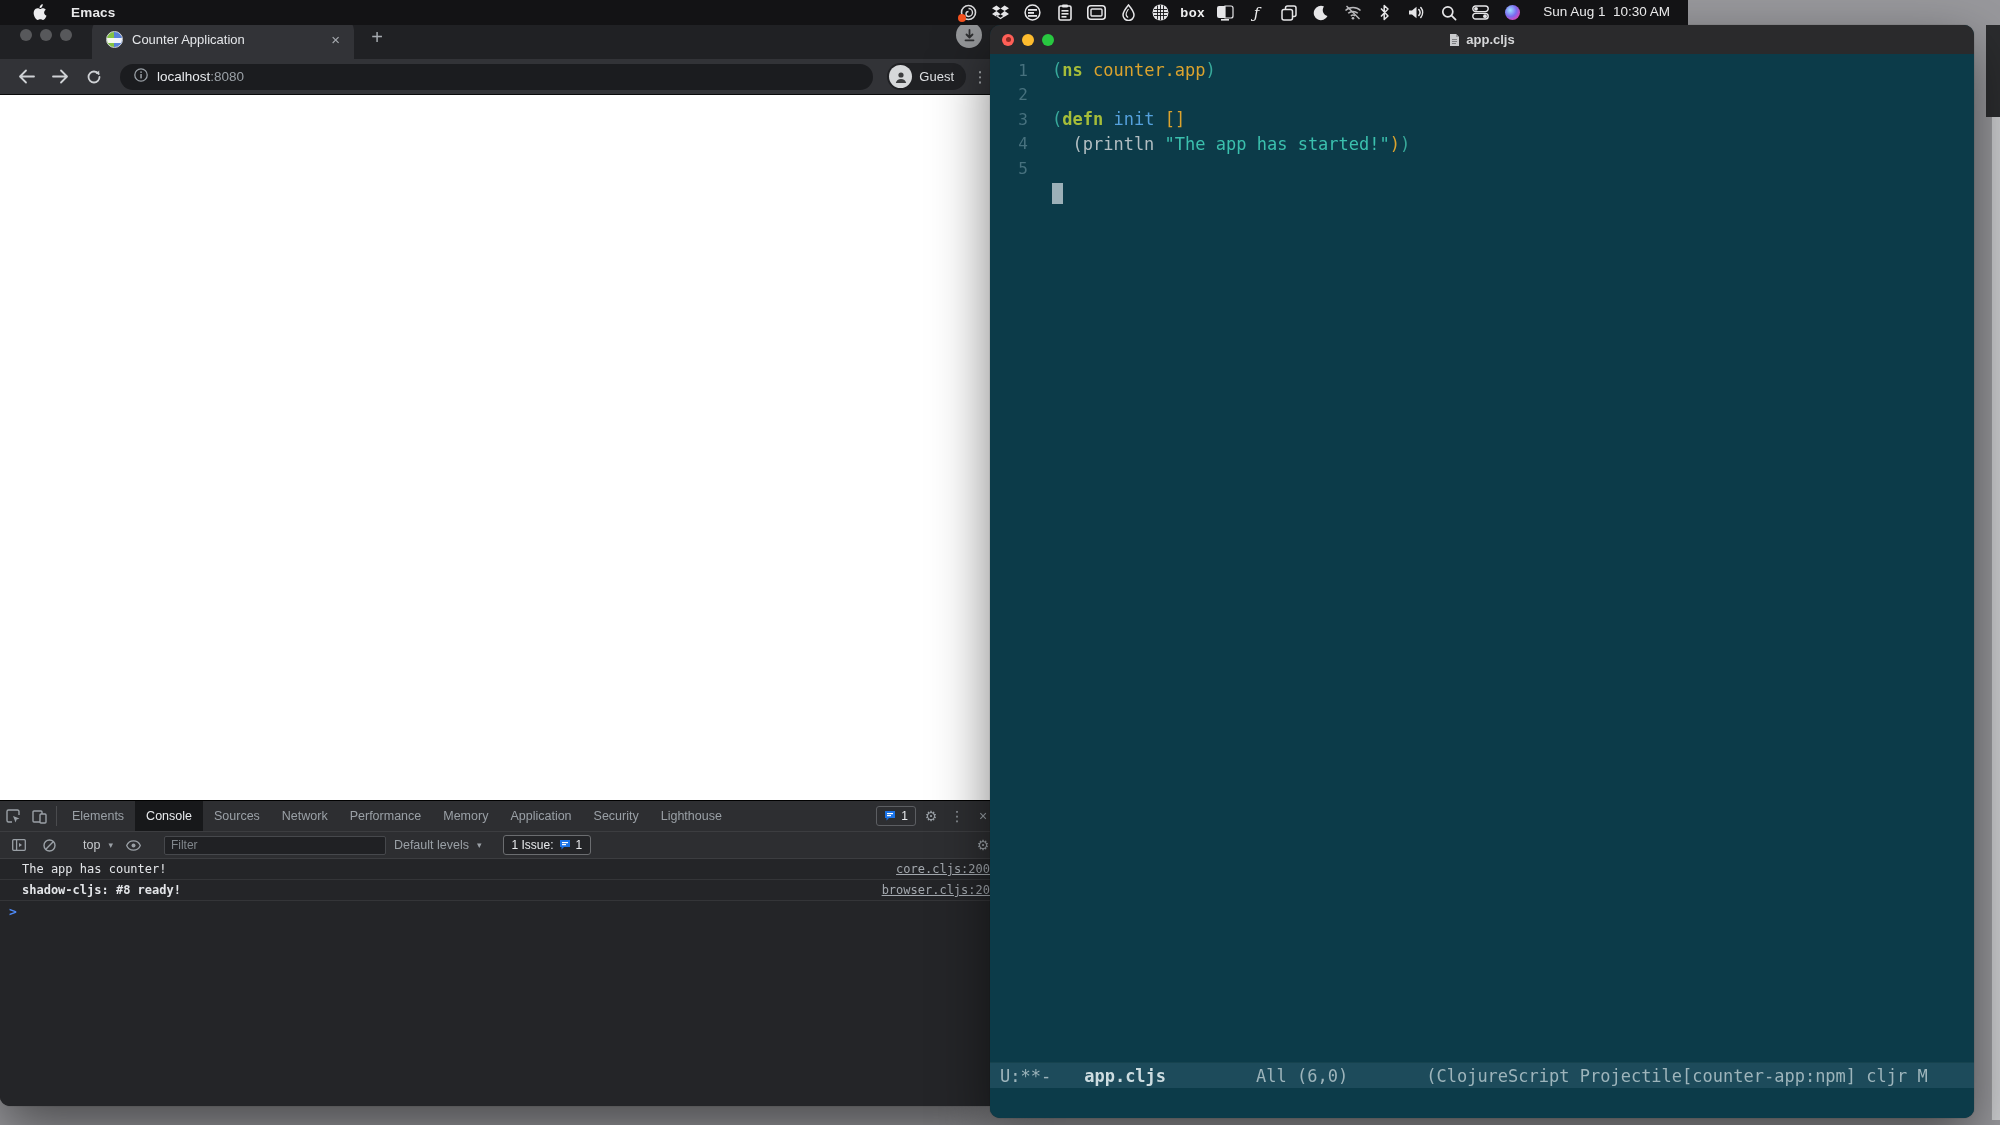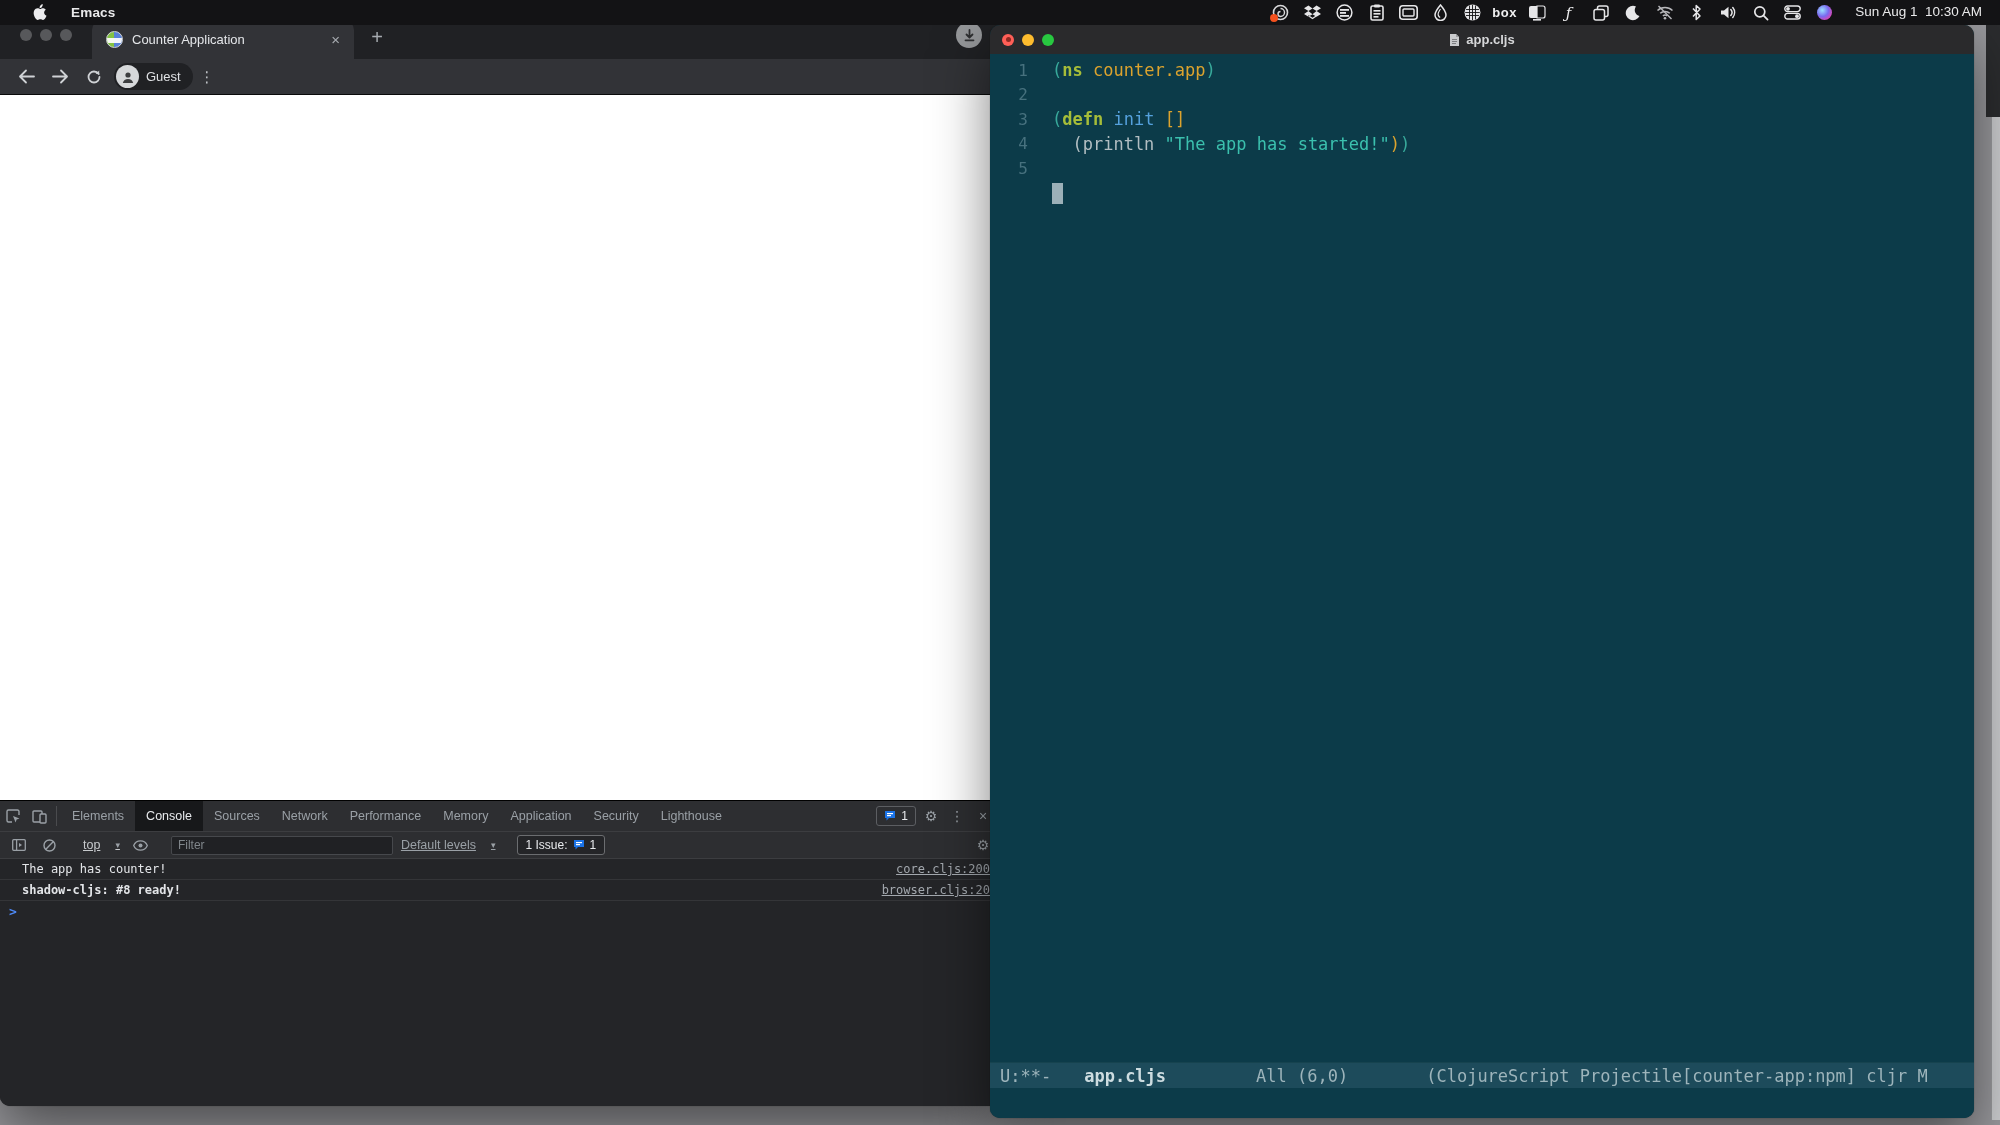--- a/index.html
+++ b/index.html
@@ -1,21 +1,21 @@
 <!DOCTYPE html>
 <html><head>
 <meta charset="utf-8">
 <style>
   * { margin:0; padding:0; box-sizing:border-box; }
   html,body { width:2000px; height:1125px; overflow:hidden; }
   body { font-family:"Liberation Sans", sans-serif; background:#98989c; position:relative; }
   .stage { position:absolute; inset:0; }
 
   
-  .menubar { position:absolute; left:0; top:0; width:2000px; height:25px; background:#131315;
+  .menubar { position:absolute; left:0; top:0; width:1688px; height:25px; background:#131315;
              display:flex; align-items:center; color:#e9e9ea; z-index:50; }
   .mb-left { display:flex; align-items:center; gap:22px; padding-left:30px; }
   .mb-appname { font-weight:bold; font-size:13.5px; letter-spacing:.2px; }
   .mb-right { margin-left:auto; display:flex; gap:13px; padding-right:18px; }
   .mb-ic { width:19px; height:18px; display:flex; align-items:center; justify-content:center; position:relative; }
   .mb-ic svg { display:block; }
   .mb-box-text { font-weight:bold; font-size:13px; color:#f0f0f1; letter-spacing:.5px; }
   .mb-fn { font-size:15px; color:#ededee; font-style:italic; font-family:"DejaVu Serif", serif; }
   .siri-orb { width:15px; height:15px; border-radius:50%;
               background:radial-gradient(circle at 35% 35%, #9be0ff 0%, #7a6bf0 45%, #d448b8 75%, #3b2b8f 100%); }
@@ -68,21 +68,21 @@
   .dt-icbtn { width:26px; display:flex; align-items:center; justify-content:center; color:#9aa0a6; }
   .dt-sep { width:1px; background:#4a4b4e; margin:5px 4px; }
   .dt-tabs { display:flex; align-items:stretch; }
   .dt-tab { display:flex; align-items:center; padding:0 11px; font-size:12.5px; color:#9aa0a6; white-space:nowrap; }
   .dt-tab.selected { background:#17181a; color:#e8eaed; }
   .dt-right { margin-left:auto; display:flex; align-items:center; gap:4px; padding-right:6px; }
   .issues-pill { display:flex; align-items:center; gap:5px; border:1px solid #5c5e62; border-radius:3px; padding:2px 7px; color:#e8eaed; font-size:12px; }
   .dt-glyph { color:#9aa0a6; font-size:14px; width:22px; text-align:center; }
 
   .dt-toolbar { height:27px; background:#2d2e31; border-bottom:1px solid #3c3d40; display:flex; align-items:center; flex:none; padding:0 6px; gap:4px; }
-  .dd { display:flex; align-items:center; gap:15px; color:#c7cacd; font-size:12.5px; padding:0 4px;text-decoration:underline; }
+  .dd { display:flex; align-items:center; gap:8px; color:#c7cacd; font-size:12.5px; padding:0 4px; }
   .dd .caret { font-size:9px; color:#9aa0a6; }
   .filter-input { width:222px; height:19px; background:#202124; border:1px solid #46484c; color:#dadce0;
                   font-size:12px; padding:0 6px; outline:none; border-radius:2px; font-family:"Liberation Sans", sans-serif; }
   .filter-input::placeholder { color:#80868b; }
   .levels { color:#9aa0a6; }
   .issue-chip { display:flex; align-items:center; gap:5px; border:1px solid #6b6d70; border-radius:3px; padding:2px 8px; color:#e8eaed; font-size:12px; background:#242528; }
   .dt-toolbar .spacer { flex:1; }
 
   .console-rows { flex:1; overflow:hidden; font-family:"DejaVu Sans Mono", monospace; }
   .crow { height:21px; display:flex; align-items:center; padding:0 10px 0 22px; border-bottom:1px solid #343538; font-size:12px; color:#e3e5e8; }
@@ -290,20 +290,30 @@
         <svg width="17" height="15" viewBox="0 0 17 15">
             <path d="M9 1.5l6 6-6 6M14.5 7.5H1" fill="none" stroke="#cfd2d5" stroke-width="1.8" stroke-linecap="round" stroke-linejoin="round"></path>
           </svg>
       </span>
       <span class="nav-ic">
         <svg width="16" height="16" viewBox="0 0 16 16">
             <path d="M13.5 8A5.5 5.5 0 1 1 8 2.5c2 0 3.7 1 4.7 2.5" fill="none" stroke="#cfd2d5" stroke-width="1.8" stroke-linecap="round"></path>
             <path d="M13.2 1.5v3.6H9.6z" fill="#cfd2d5"></path>
           </svg>
       </span>
+      <div class="urlbar">
+        <span>
+          <svg width="14" height="14" viewBox="0 0 14 14">
+              <circle cx="7" cy="7" r="6.2" fill="none" stroke="#9aa0a6" stroke-width="1.3"></circle>
+              <rect x="6.3" y="6" width="1.5" height="4.4" fill="#9aa0a6"></rect>
+              <rect x="6.3" y="3.4" width="1.5" height="1.5" fill="#9aa0a6"></rect>
+            </svg>
+        </span>
+        <span class="url-text"><span>localhost</span><span class="port">:8080</span></span>
+      </div>
       <div class="guest-chip">
         <span class="guest-avatar">
           <svg width="14" height="14" viewBox="0 0 14 14">
               <circle cx="7" cy="5" r="2.6" fill="#3c3d3f"></circle>
               <path d="M1.8 13a5.4 5.4 0 0 1 10.4 0z" fill="#3c3d3f"></path>
             </svg>
         </span>
         <span class="guest-label">Guest</span>
       </div>
       <span class="nav-ic kebab">⋮</span>

